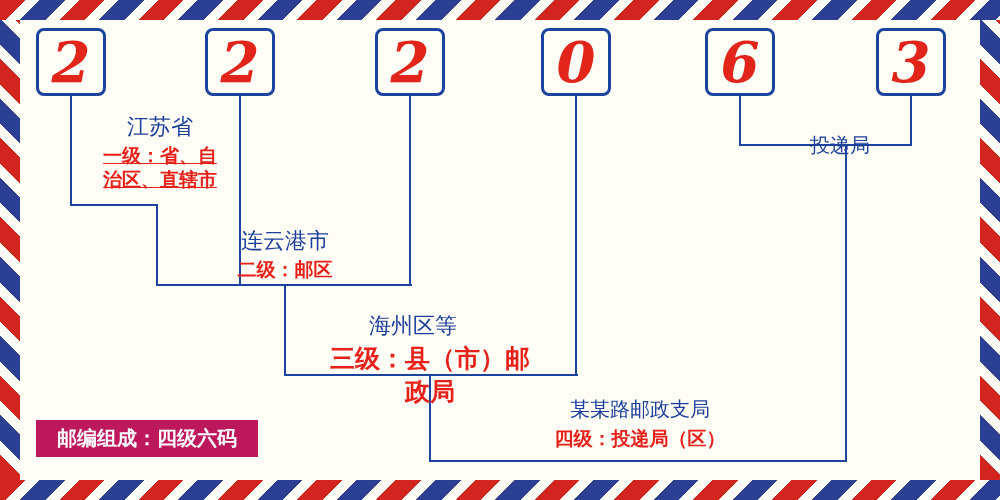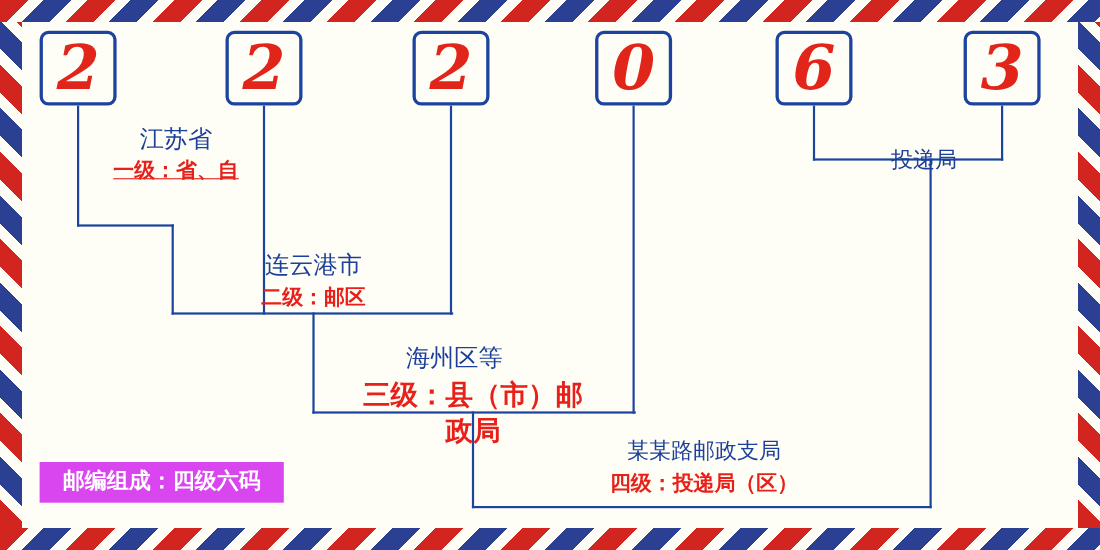--- a/index.html
+++ b/index.html
@@ -76,21 +76,21 @@
   #county-desc    { left: 330px; top: 342px; width: 200px; font-size: 25px; }
   #branch-title   { left: 540px; top: 396px; width: 200px; font-size: 20px; }
   #branch-desc    { left: 540px; top: 426px; width: 200px; font-size: 19px; }
   #delivery-title { left: 765px; top: 104px; width: 150px; font-size: 20px; margin-top: 28px; }
 
   
   #badge {
     position: absolute;
     left: 36px; top: 420px;
     width: 222px; height: 37px;
-    background: #d946ef;
+    background: #be185d;
     color: #ffffff;
     font-weight: bold;
     font-size: 20px;
     line-height: 37px;
     text-align: center;
     z-index: 3;
   }
 </style>
 </head>
 <body>
@@ -133,20 +133,21 @@
   <div class="line" style="left:429px; top:374px; width:2px;   height:88px"></div>
   <div class="line" style="left:429px; top:460px; width:418px; height:2px"></div>
   <div class="line" style="left:845px; top:144px; width:2px;   height:318px"></div>
   <div class="line" style="left:739px; top:96px;  width:2px;   height:50px"></div>
   <div class="line" style="left:910px; top:96px;  width:2px;   height:50px"></div>
   <div class="line" style="left:739px; top:144px; width:173px; height:2px"></div>
 
   <div id="province-title" class="lbl lbl-blue">江苏省</div>
   <div id="province-desc" class="lbl lbl-red">
     <div>一级：省、自</div>
+    <div>治区、直辖市</div>
   </div>
 
   <div id="city-title" class="lbl lbl-blue">连云港市</div>
   <div id="city-desc" class="lbl lbl-red">二级：邮区</div>
 
   <div id="county-title" class="lbl lbl-blue">海州区等</div>
   <div id="county-desc" class="lbl lbl-red">三级：县（市）邮政局</div>
 
   <div id="branch-title" class="lbl lbl-blue">某某路邮政支局</div>
   <div id="branch-desc" class="lbl lbl-red">四级：投递局（区）</div>

